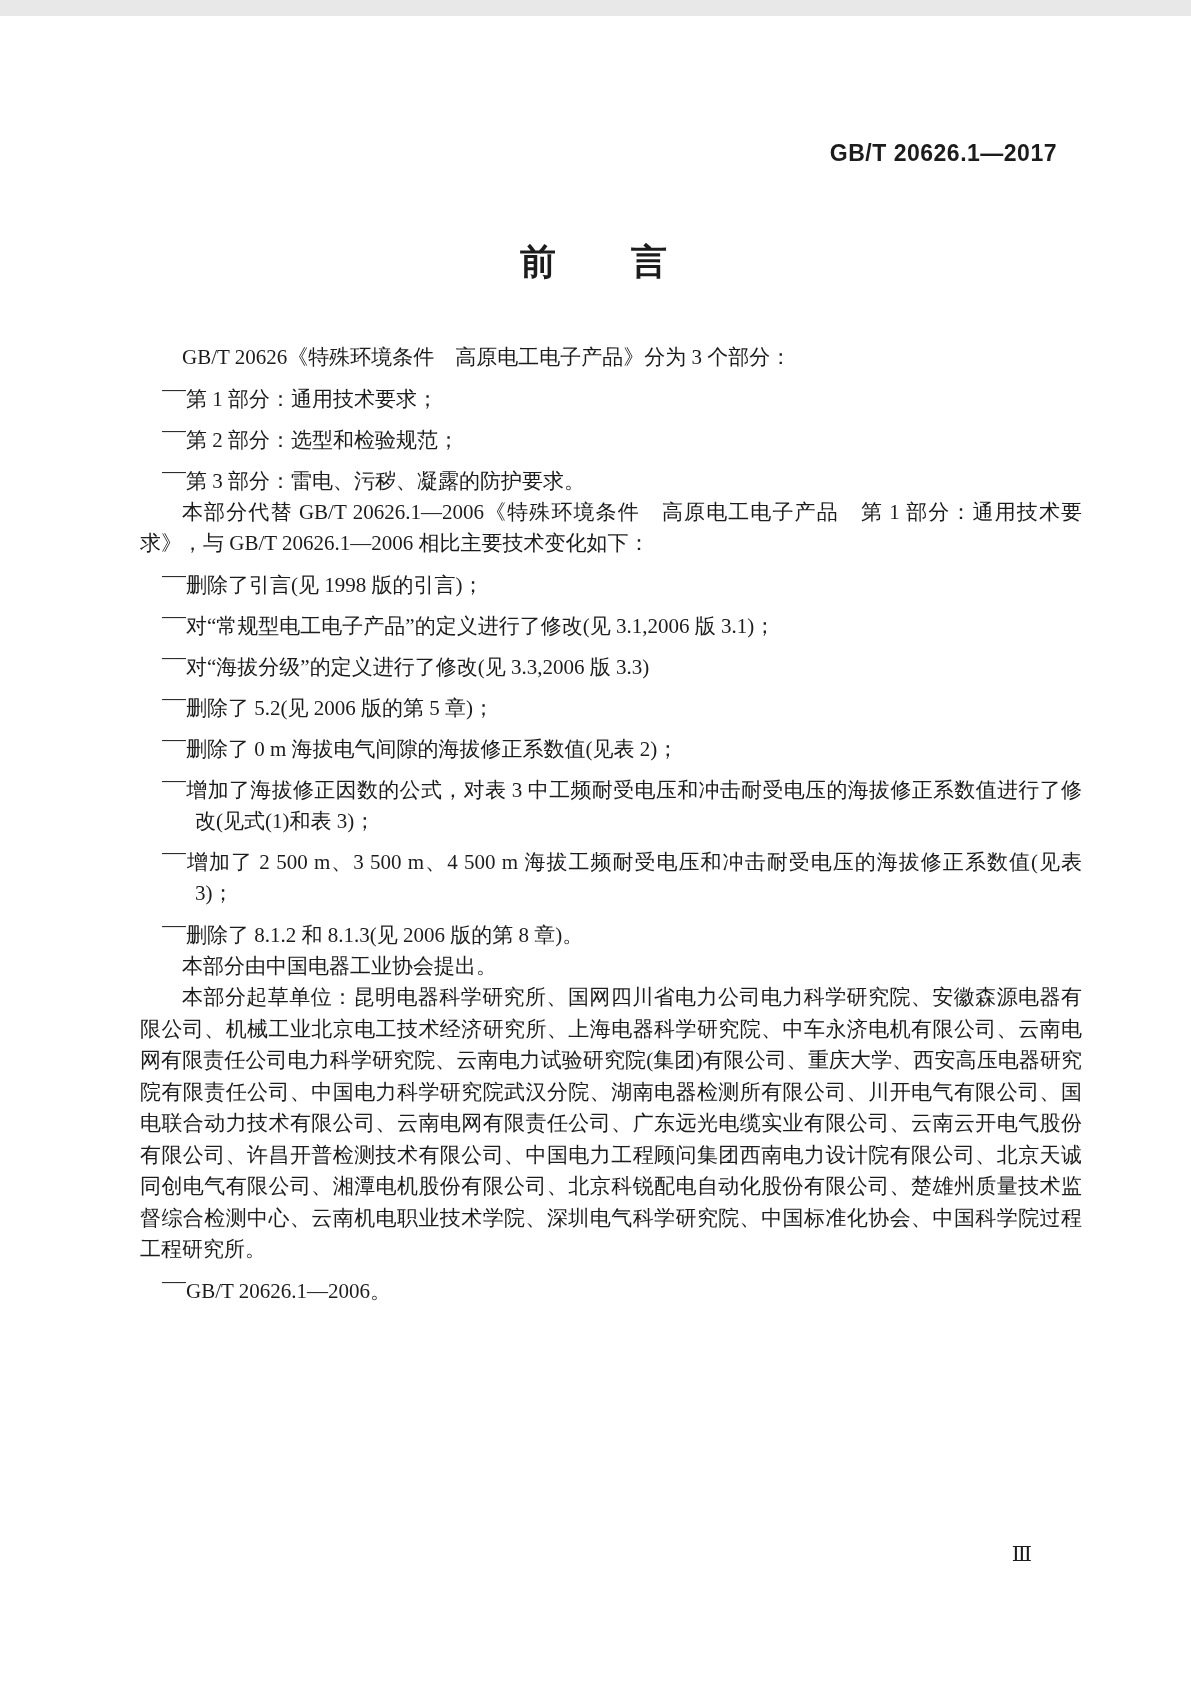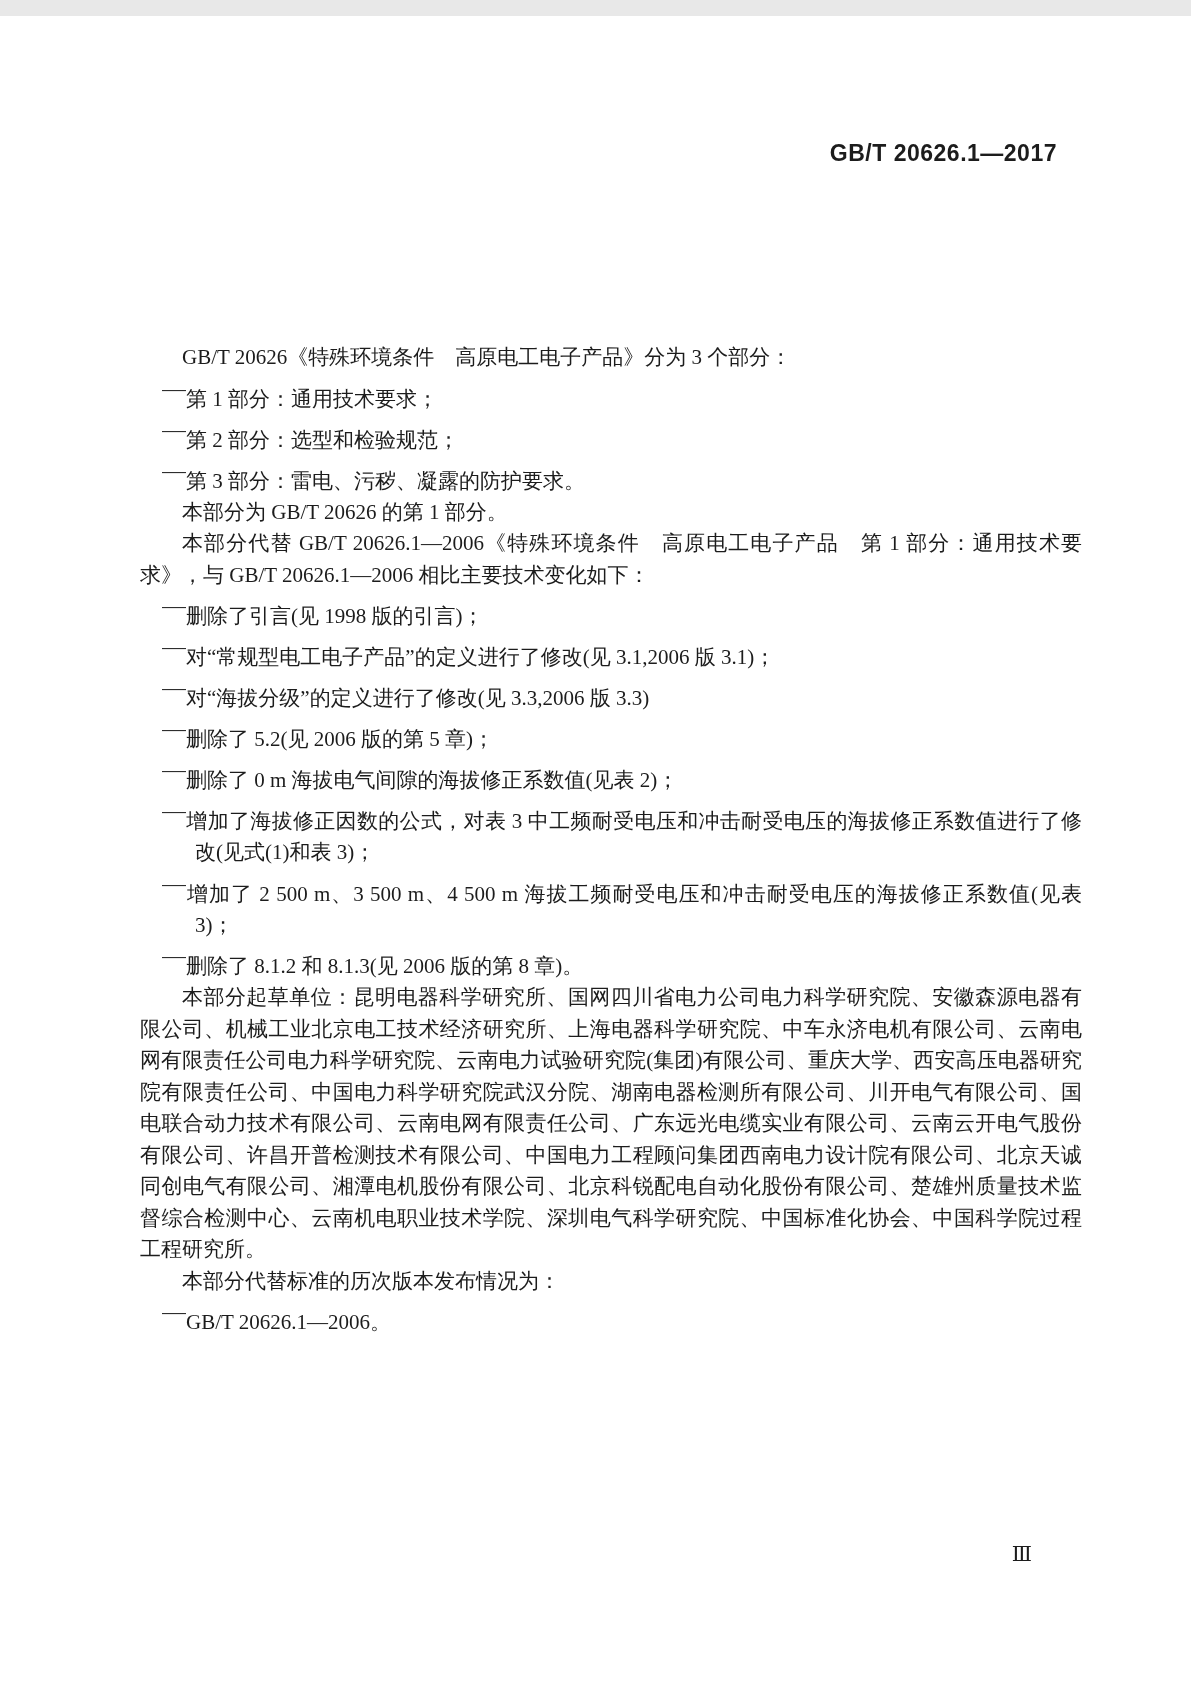--- a/index.html
+++ b/index.html
@@ -57,36 +57,36 @@
     font-family:"DejaVu Serif","Liberation Serif",serif;
   }
 </style>
 </head>
 <body>
 
 <div class="page">
 
   <div class="header-code">GB/T 20626.1—2017</div>
 
+  <div class="doc-title">前　　言</div>
 
   <div class="content">
     <p class="para-indent"><span>GB/T 20626《特殊环境条件　高原电工电子产品》分为 3 个部分：</span></p>
     <p class="li"><span class="dash">——</span><span>第 1 部分：通用技术要求；</span></p>
     <p class="li"><span class="dash">——</span><span>第 2 部分：选型和检验规范；</span></p>
     <p class="li"><span class="dash">——</span><span>第 3 部分：雷电、污秽、凝露的防护要求。</span></p>
-    <p class="para-indent"><span>本部分为 GB/T 20626 的第 1 部分。</span></p>
     <p class="para-indent"><span>本部分代替 GB/T 20626.1—2006《特殊环境条件　高原电工电子产品　第 1 部分：通用技术要求》，与 GB/T 20626.1—2006 相比主要技术变化如下：</span></p>
     <p class="li"><span class="dash">——</span><span>删除了引言(见 1998 版的引言)；</span></p>
     <p class="li"><span class="dash">——</span><span>对“常规型电工电子产品”的定义进行了修改(见 3.1,2006 版 3.1)；</span></p>
     <p class="li"><span class="dash">——</span><span>对“海拔分级”的定义进行了修改(见 3.3,2006 版 3.3)</span></p>
     <p class="li"><span class="dash">——</span><span>删除了 5.2(见 2006 版的第 5 章)；</span></p>
     <p class="li"><span class="dash">——</span><span>删除了 0 m 海拔电气间隙的海拔修正系数值(见表 2)；</span></p>
     <p class="li"><span class="dash">——</span><span>增加了海拔修正因数的公式，对表 3 中工频耐受电压和冲击耐受电压的海拔修正系数值进行了修改(见式(1)和表 3)；</span></p>
     <p class="li"><span class="dash">——</span><span>增加了 2 500 m、3 500 m、4 500 m 海拔工频耐受电压和冲击耐受电压的海拔修正系数值(见表 3)；</span></p>
     <p class="li"><span class="dash">——</span><span>删除了 8.1.2 和 8.1.3(见 2006 版的第 8 章)。</span></p>
+    <p class="para-indent"><span>本部分由中国电器工业协会提出。</span></p>
     <p class="para-indent"><span>本部分起草单位：昆明电器科学研究所、国网四川省电力公司电力科学研究院、安徽森源电器有限公司、机械工业北京电工技术经济研究所、上海电器科学研究院、中车永济电机有限公司、云南电网有限责任公司电力科学研究院、云南电力试验研究院(集团)有限公司、重庆大学、西安高压电器研究院有限责任公司、中国电力科学研究院武汉分院、湖南电器检测所有限公司、川开电气有限公司、国电联合动力技术有限公司、云南电网有限责任公司、广东远光电缆实业有限公司、云南云开电气股份有限公司、许昌开普检测技术有限公司、中国电力工程顾问集团西南电力设计院有限公司、北京天诚同创电气有限公司、湘潭电机股份有限公司、北京科锐配电自动化股份有限公司、楚雄州质量技术监督综合检测中心、云南机电职业技术学院、深圳电气科学研究院、中国标准化协会、中国科学院过程工程研究所。</span></p>
-    <p class="para-indent"><span>本部分代替标准的历次版本发布情况为：</span></p>
     <p class="li"><span class="dash">——</span><span>GB/T 20626.1—2006。</span></p>
   </div>
 
   <div class="page-number">Ⅲ</div>
 
 </div>
 
 </body></html>

